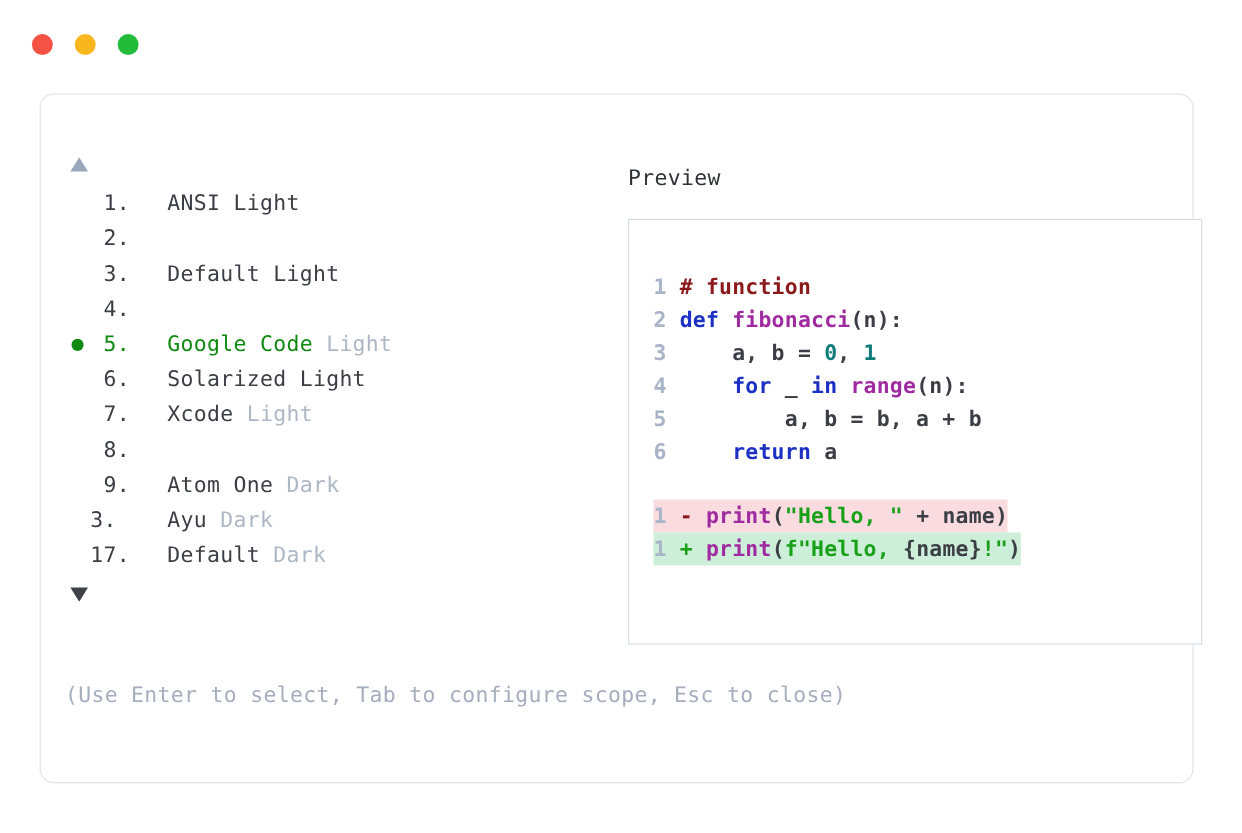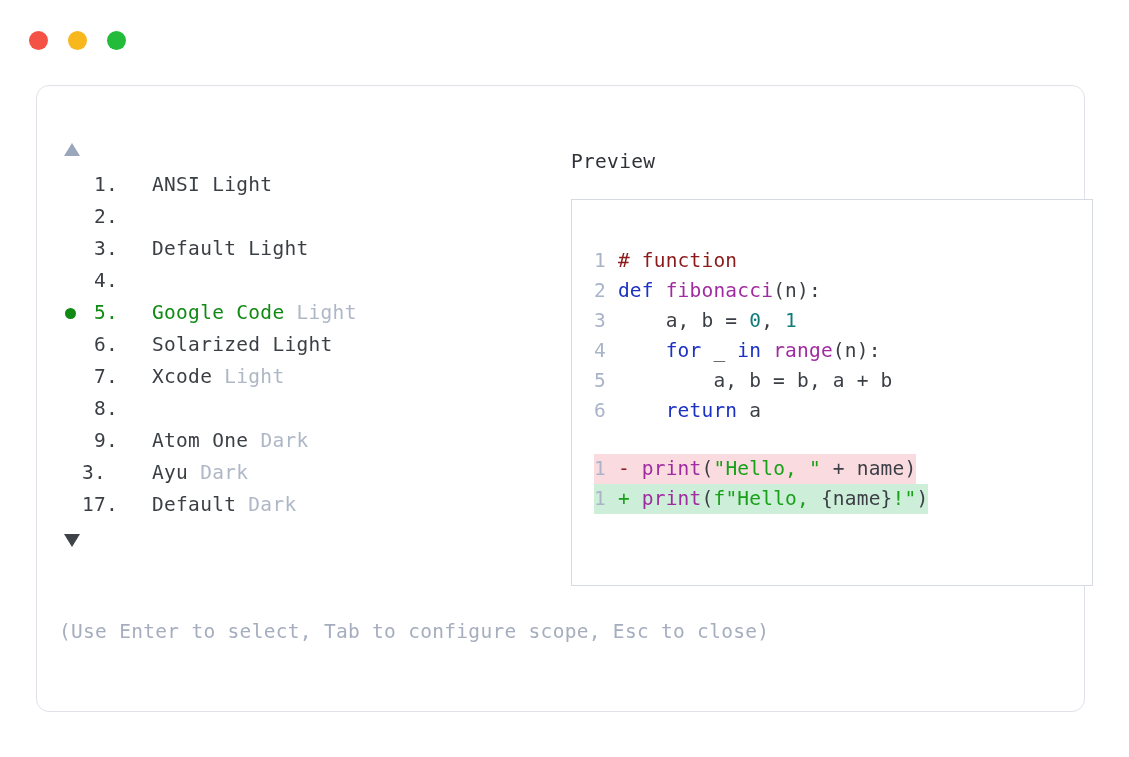--- a/index.html
+++ b/index.html
@@ -74,20 +74,21 @@
   
   .right { position:absolute; left:534px; top:44px; width:530px;margin-top:22px; }
   .preview-box {
     margin-top:27px;
     width:522px; height:387px;
     border:1.5px solid #d6dae3;
     background:#ffffff;
     box-sizing:border-box;
     position:relative;
     overflow:hidden;
+    font-weight:bold;
   }
   .code { position:absolute; left:22px; top:46px; }
   .cline {
     font-size:19.5px; line-height:30px; white-space:pre; letter-spacing:0.2px;
     height:30px;
   }
   .ln { color:#a9b4c9; }
   .diffblock { margin-top:28px; }
   .cline.diff { display:inline-block; height:30px; }
   .cline.diff.minus { background:#fadce0; }

